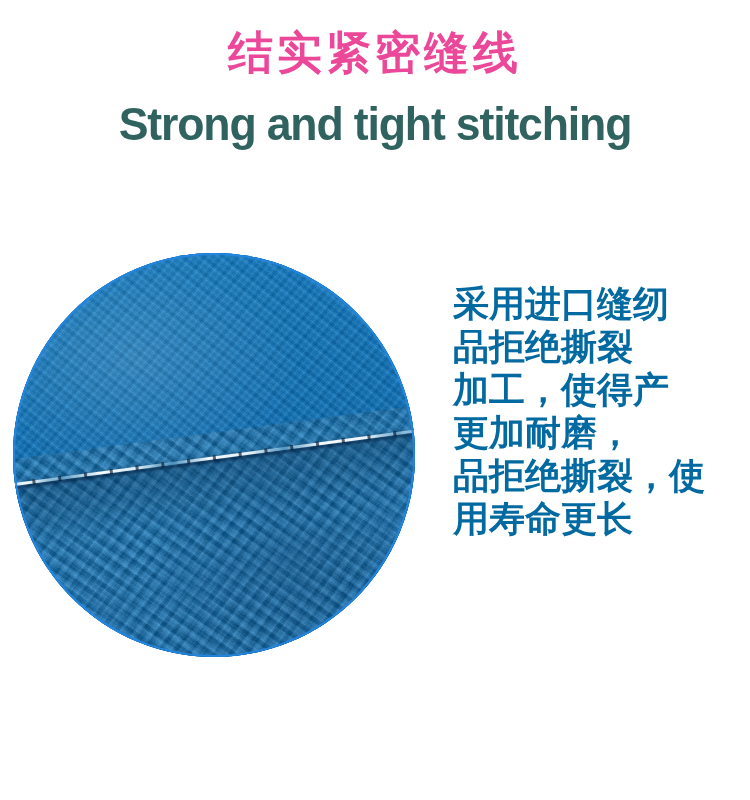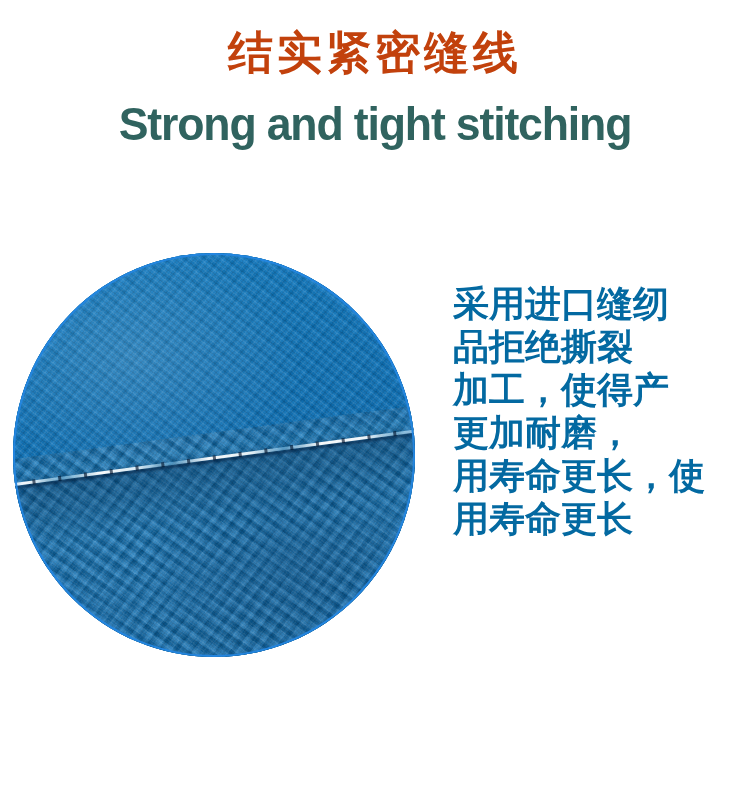--- a/index.html
+++ b/index.html
@@ -26,21 +26,21 @@
   }
   #title-cn {
     position: absolute;
     left: 0;
     top: 28px;
     width: 750px;
     font-size: 45px;
     font-weight: bold;
     letter-spacing: 4px;
     line-height: 1.1;
-    color: #c2410c;
+    color: #ec4899;
     white-space: nowrap;
   }
   #title-en {
     position: absolute;
     left: 0;
     top: 97px;
     width: 750px;
     font-size: 46px;
     font-weight: bold;
     letter-spacing: -1.2px;
@@ -281,15 +281,15 @@
   </div>
   <div class="gloss"></div>
   <div class="rim"></div>
 </div>
 
 <div id="description">
   <div class="line">采用进口缝纫</div>
   <div class="line">品拒绝撕裂</div>
   <div class="line">加工，使得产</div>
   <div class="line">更加耐磨，</div>
-  <div class="line">用寿命更长，使</div>
+  <div class="line">品拒绝撕裂，使</div>
   <div class="line">用寿命更长</div>
 </div>
 
 </body></html>

